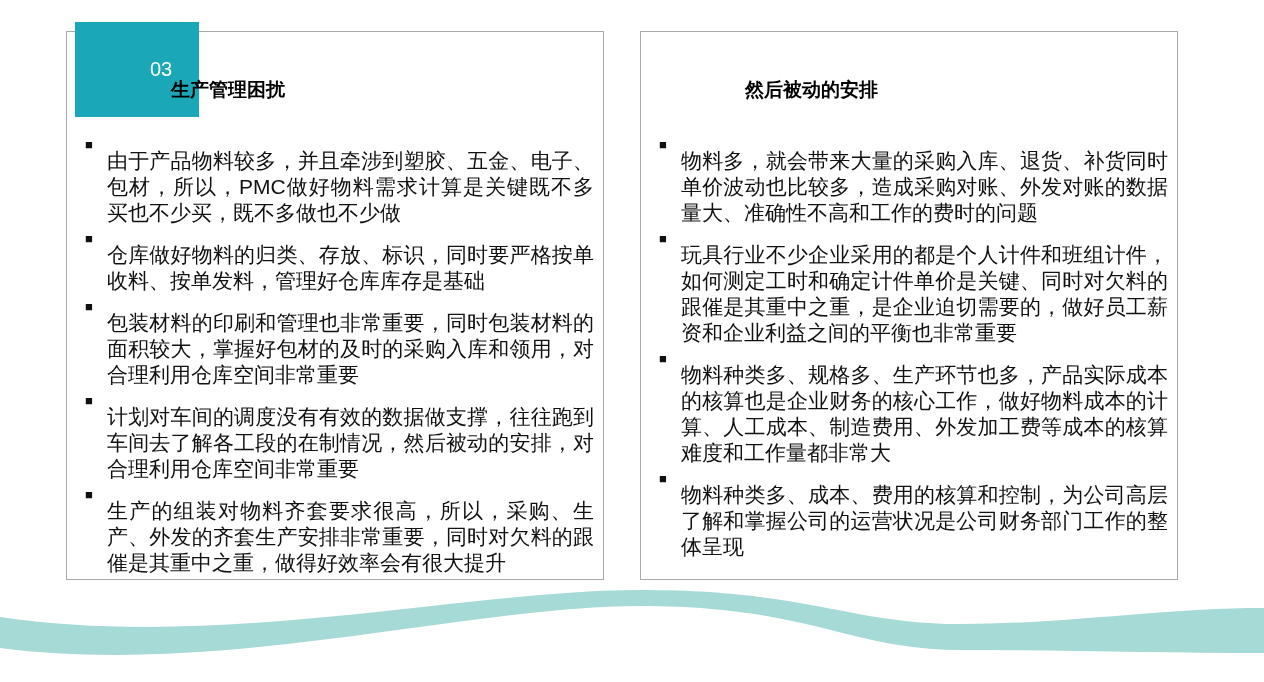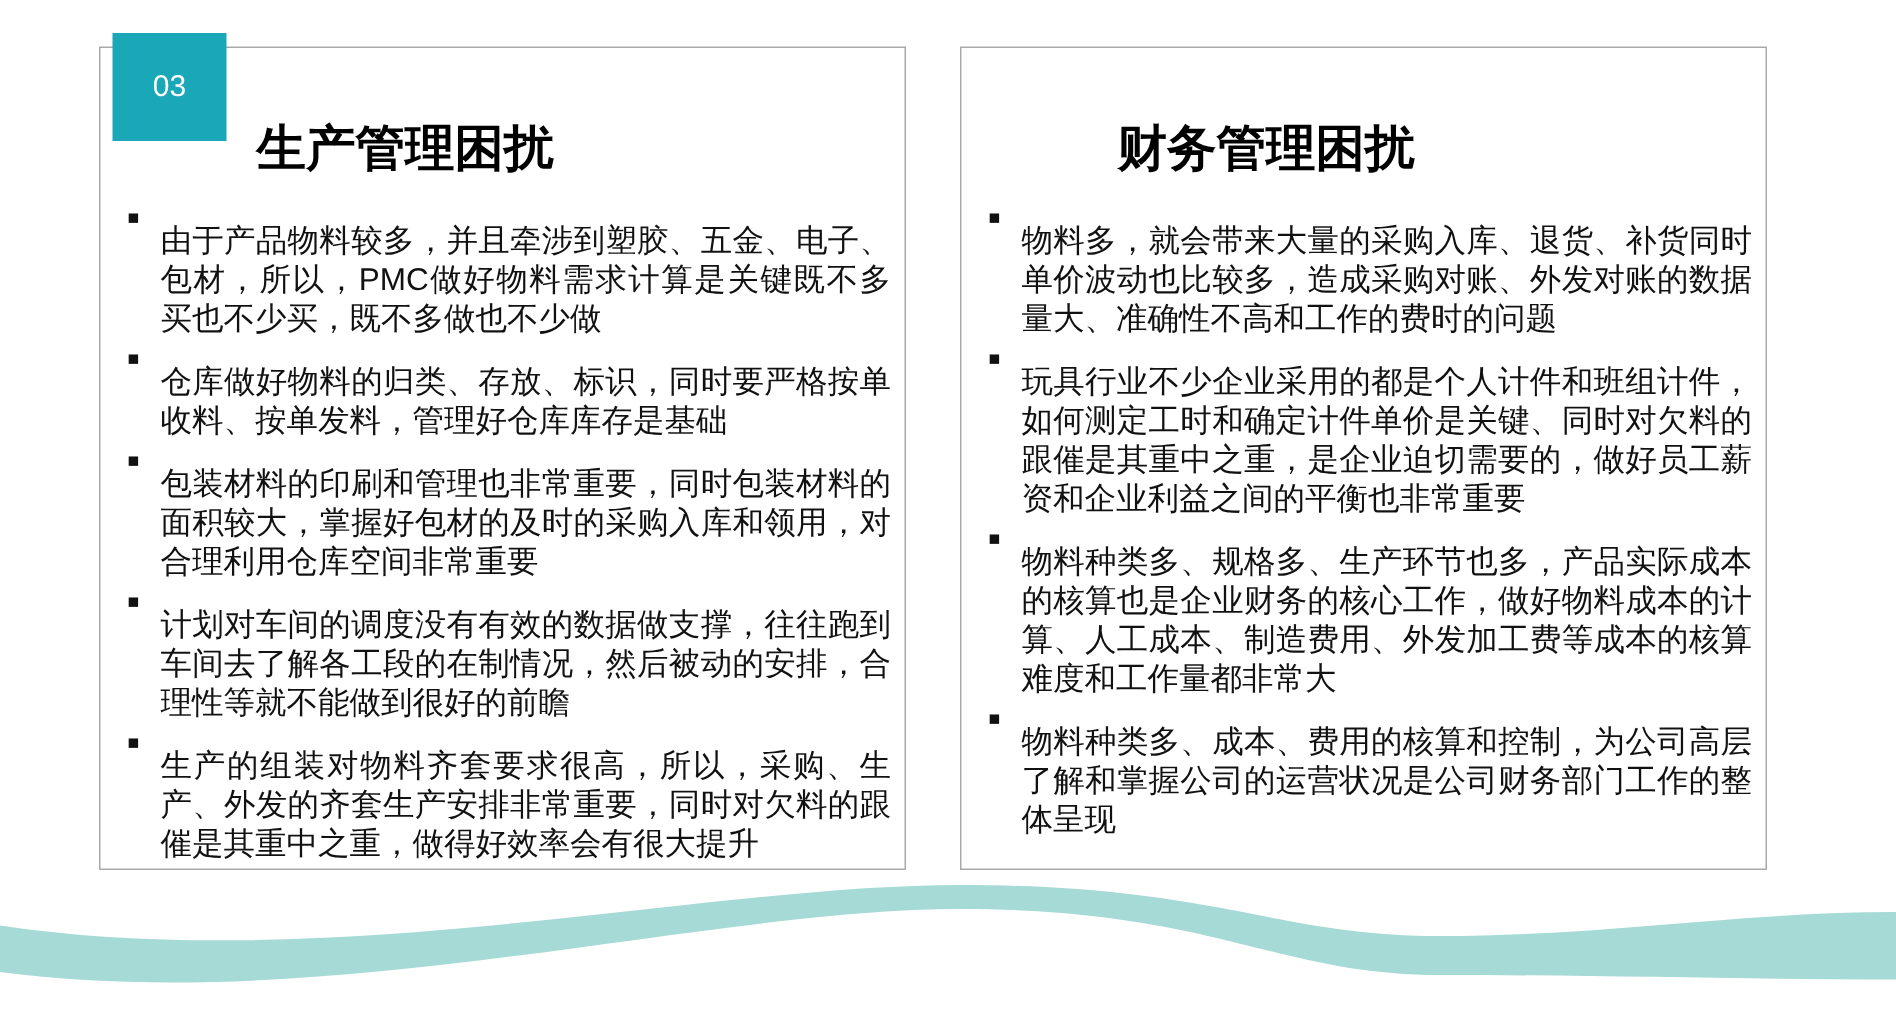--- a/index.html
+++ b/index.html
@@ -7,29 +7,29 @@
     position:relative;width:1264px;height:682px;background:#ffffff;
     overflow:hidden;font-family:"Liberation Sans",sans-serif;color:#111111;
   }
   .panel{
     position:absolute;top:31px;width:538px;height:549px;
     background:#ffffff;border:1px solid #a9a9a9;box-sizing:border-box;
   }
   .panel-left{left:66px;}
   .panel-right{left:640px;}
   .badge{
-    position:absolute;left:8px;top:-10px;width:76px;height:72px;
+    position:absolute;left:8px;top:-10px;width:76px;height:95px;
     display:flex;align-items:center;justify-content:center;
-    color:#ffffff;font-size:20px;
+    color:#ffffff;font-size:20px;padding-left:48px;
   }
   .panel-left .badge{background:#1aa7b8;}
   .panel-right .badge{background:#53c3b2;}
   .panel-title{
     position:absolute;left:104px;top:45px;margin:0;
-    font-size:33px;font-weight:700;color:#000000;
+    font-size:19px;font-weight:700;color:#000000;
   }
   .trouble-list{
     position:absolute;top:100px;left:18px;right:9px;
     margin:0;padding:0;list-style:none;
   }
   .trouble-list li{display:flex;font-size:21px;line-height:26px;color:#111111;}
   .bullet{flex:0 0 22px;font-size:13px;line-height:26px;color:#111111;}
   .item-text{flex:1;text-align:justify;margin-top:16px;}
   .wave{position:absolute;left:0;top:562px;width:1264px;height:120px;display:block;}
 </style>
@@ -51,31 +51,31 @@
       <li>
         <span class="bullet">■</span>
         <span class="item-text">仓库做好物料的归类、存放、标识，同时要严格按单收料、按单发料，管理好仓库库存是基础</span>
       </li>
       <li>
         <span class="bullet">■</span>
         <span class="item-text">包装材料的印刷和管理也非常重要，同时包装材料的面积较大，掌握好包材的及时的采购入库和领用，对合理利用仓库空间非常重要</span>
       </li>
       <li>
         <span class="bullet">■</span>
-        <span class="item-text">计划对车间的调度没有有效的数据做支撑，往往跑到车间去了解各工段的在制情况，然后被动的安排，合理性等就不能做到很好的前瞻</span>
+        <span class="item-text">计划对车间的调度没有有效的数据做支撑，往往跑到车间去了解各工段的在制情况，然后被动的安排，对合理利用仓库空间非常重要</span>
       </li>
       <li>
         <span class="bullet">■</span>
         <span class="item-text">生产的组装对物料齐套要求很高，所以，采购、生产、外发的齐套生产安排非常重要，同时对欠料的跟催是其重中之重，做得好效率会有很大提升</span>
       </li>
     </ul>
   </section>
 
   <section class="panel panel-right">
-    <h2 class="panel-title">财务管理困扰</h2>
+    <h2 class="panel-title">然后被动的安排</h2>
     <ul class="trouble-list">
       <li>
         <span class="bullet">■</span>
         <span class="item-text">物料多，就会带来大量的采购入库、退货、补货同时单价波动也比较多，造成采购对账、外发对账的数据量大、准确性不高和工作的费时的问题</span>
       </li>
       <li>
         <span class="bullet">■</span>
         <span class="item-text">玩具行业不少企业采用的都是个人计件和班组计件，如何测定工时和确定计件单价是关键、同时对欠料的跟催是其重中之重，是企业迫切需要的，做好员工薪资和企业利益之间的平衡也非常重要</span>
       </li>
       <li>

